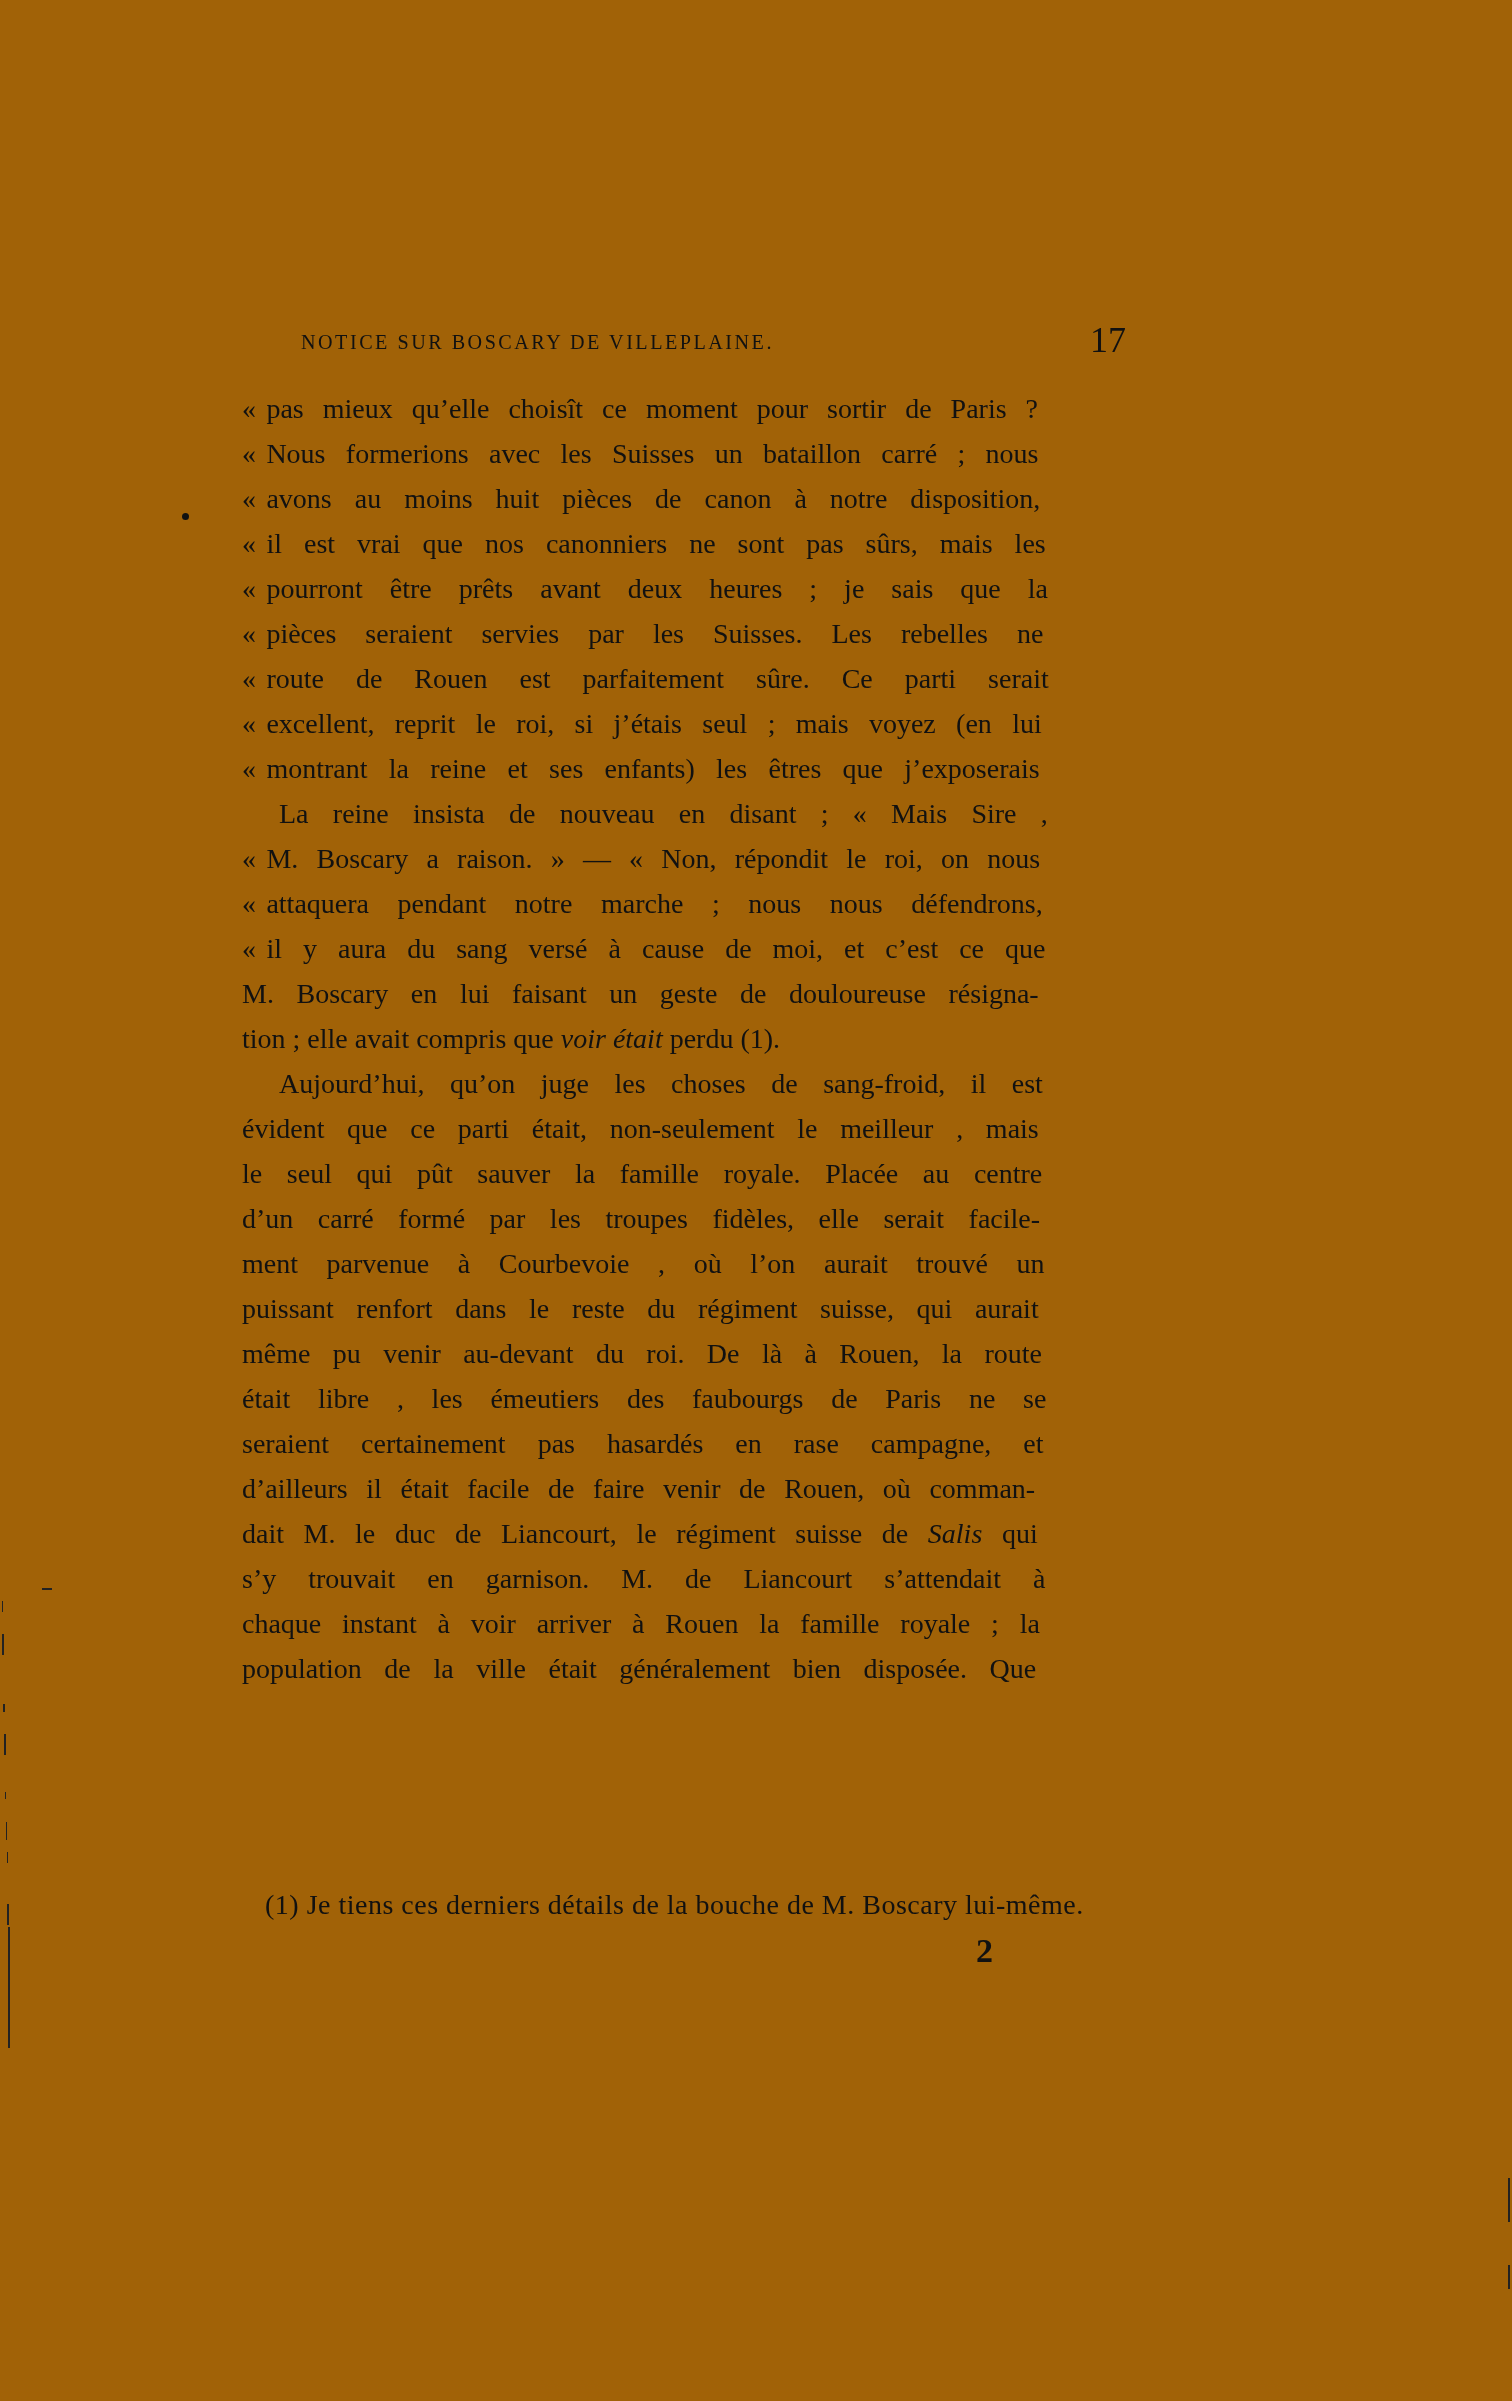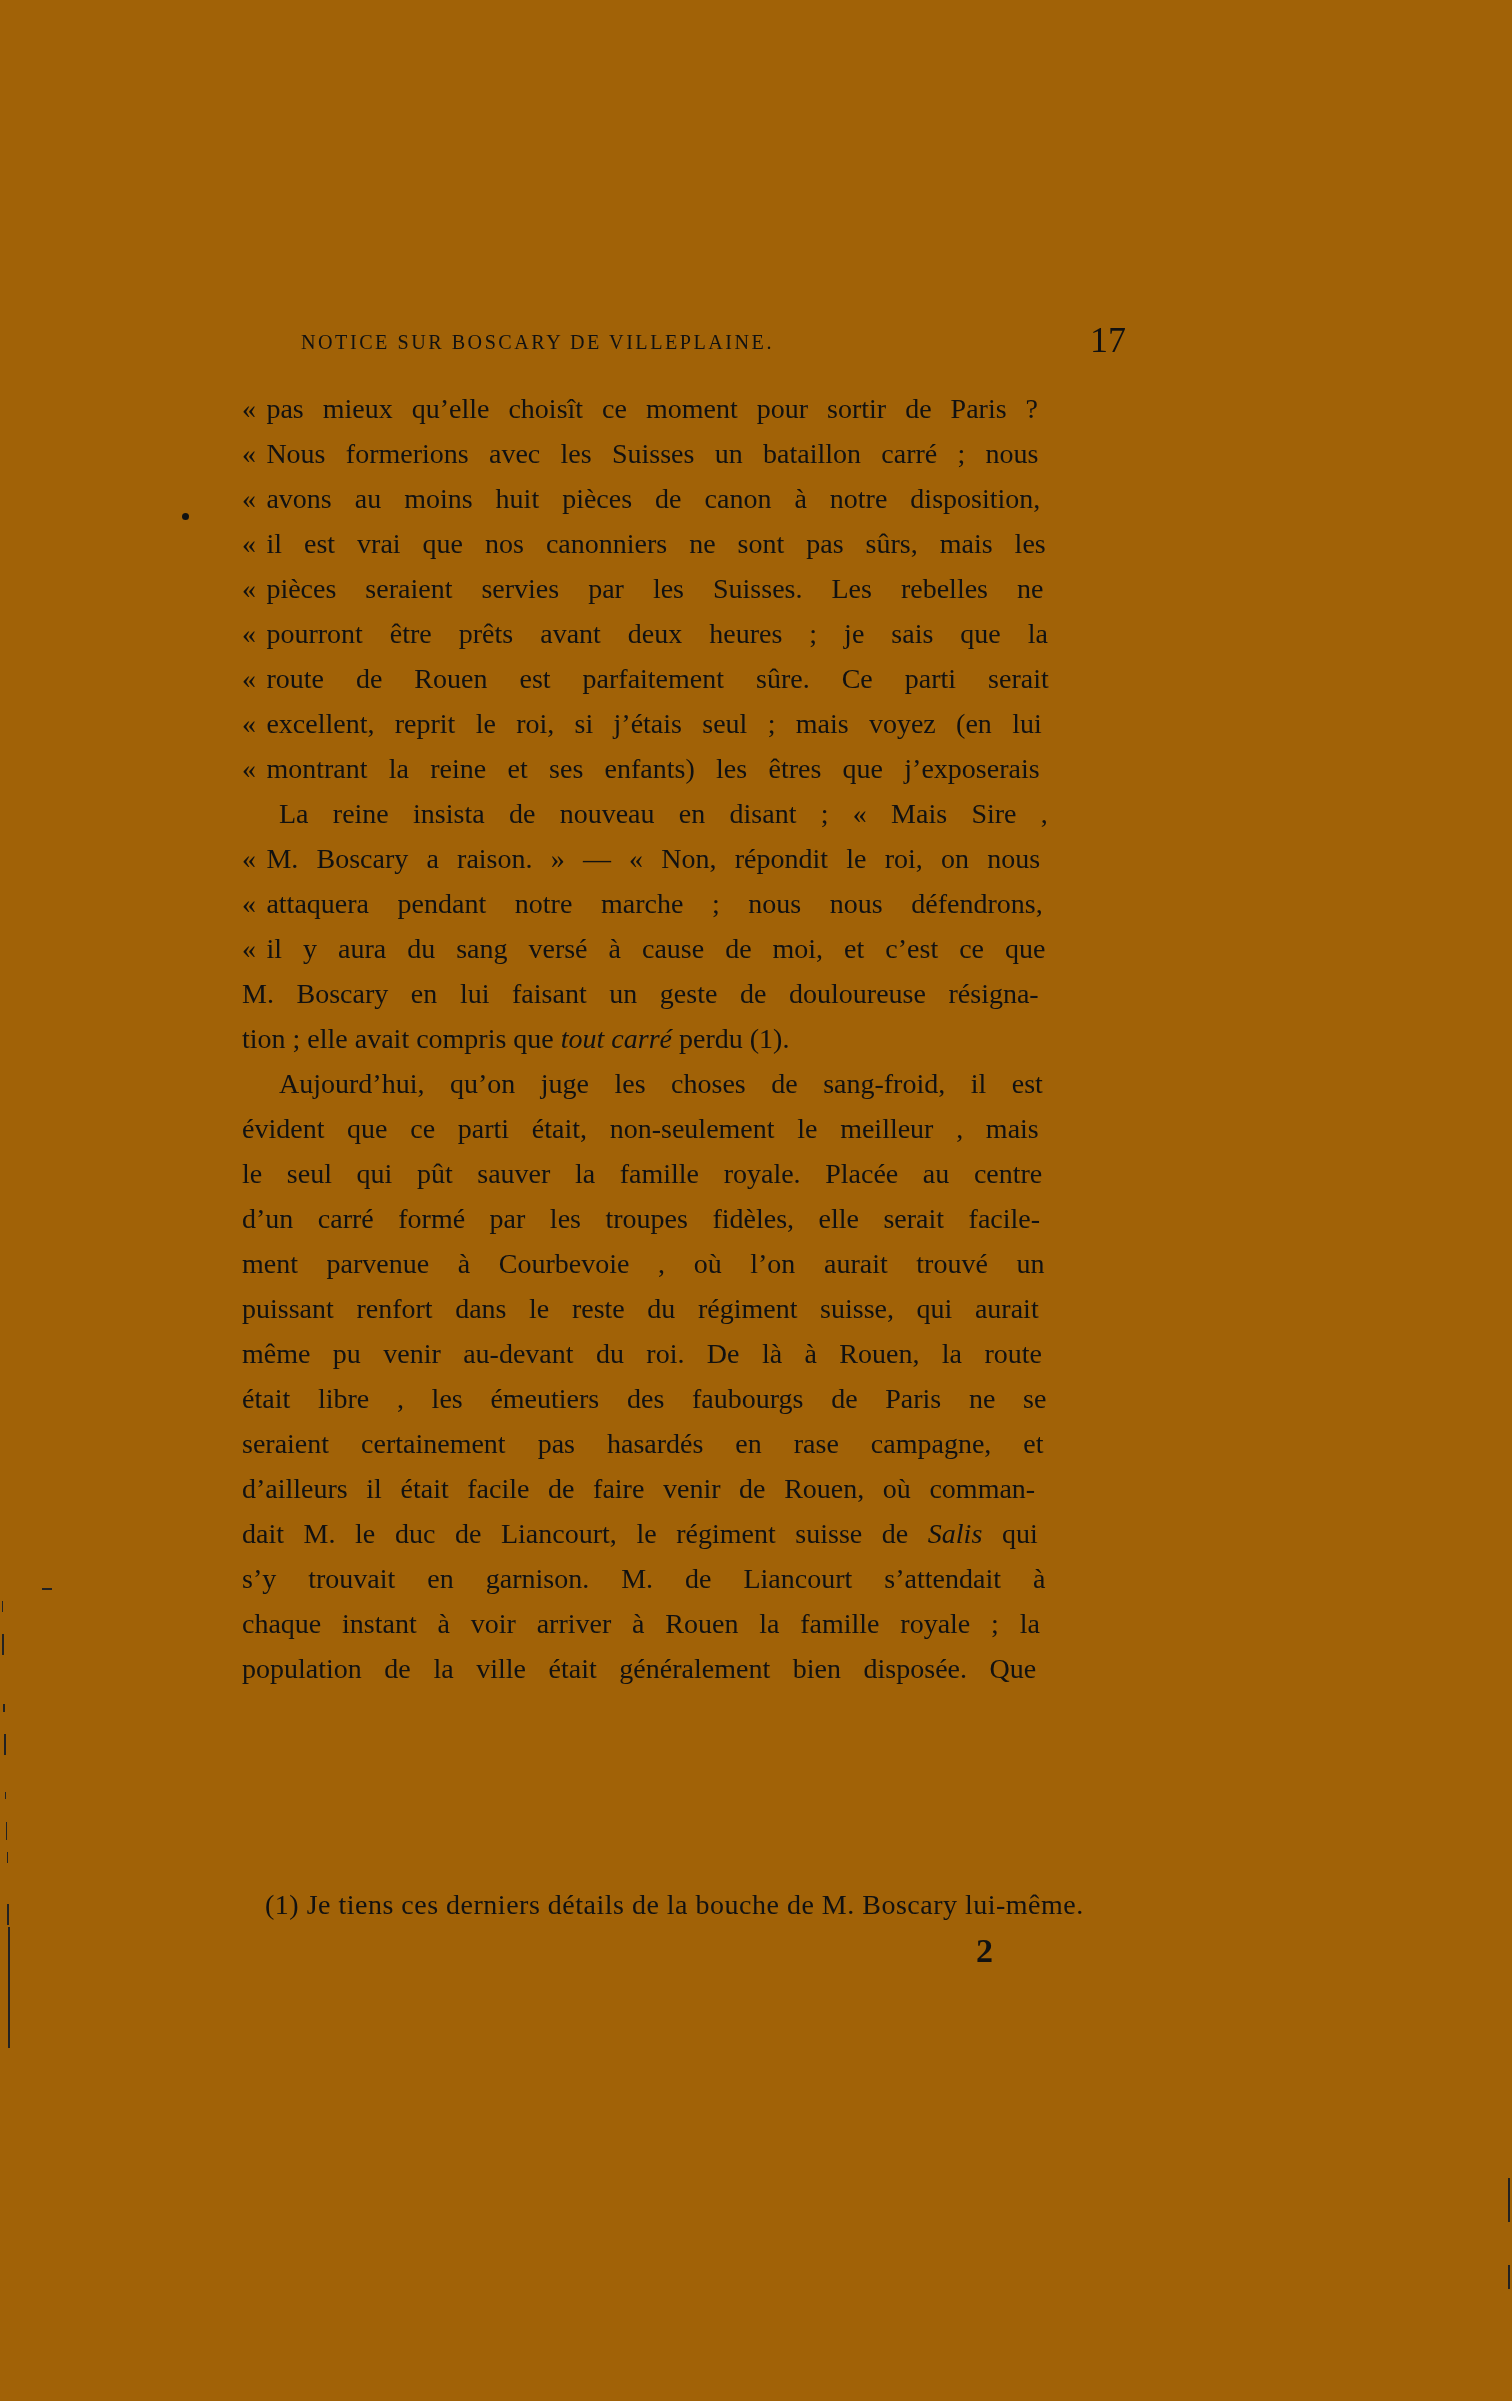--- a/index.html
+++ b/index.html
@@ -49,31 +49,31 @@
   <div class="running-head">
     <span class="running-title">Notice sur Boscary de Villeplaine.</span>
     <span class="folio">17</span>
   </div>
 
   <div class="body-text" id="body-text">
       <div class="line"><span style="display: inline-block; white-space: nowrap; word-spacing: 12px;"><span class="q">«</span><span>pas mieux qu’elle choisît ce moment pour sortir de Paris ?</span></span></div>
       <div class="line"><span style="display: inline-block; white-space: nowrap; word-spacing: 13.3px;"><span class="q">«</span><span>Nous formerions avec les Suisses un bataillon carré ; nous</span></span></div>
       <div class="line"><span style="display: inline-block; white-space: nowrap; word-spacing: 16px;"><span class="q">«</span><span>avons au moins huit pièces de canon à notre disposition,</span></span></div>
       <div class="line"><span style="display: inline-block; white-space: nowrap; word-spacing: 15px;"><span class="q">«</span><span>il est vrai que nos canonniers ne sont pas sûrs, mais les</span></span></div>
+      <div class="line"><span style="display: inline-block; white-space: nowrap; word-spacing: 20px;"><span class="q">«</span><span>pourront être prêts avant deux heures ; je sais que la</span></span></div>
       <div class="line"><span style="display: inline-block; white-space: nowrap; word-spacing: 22px;"><span class="q">«</span><span>pièces seraient servies par les Suisses. Les rebelles ne</span></span></div>
-      <div class="line"><span style="display: inline-block; white-space: nowrap; word-spacing: 20px;"><span class="q">«</span><span>pourront être prêts avant deux heures ; je sais que la</span></span></div>
       <div class="line"><span style="display: inline-block; white-space: nowrap; word-spacing: 25px;"><span class="q">«</span><span>route de Rouen est parfaitement sûre. Ce parti serait</span></span></div>
       <div class="line"><span style="display: inline-block; white-space: nowrap; word-spacing: 13.3px;"><span class="q">«</span><span>excellent, reprit le roi, si j’étais seul ; mais voyez (en lui</span></span></div>
       <div class="line"><span style="display: inline-block; white-space: nowrap; word-spacing: 14.3px;"><span class="q">«</span><span>montrant la reine et ses enfants) les êtres que j’exposerais</span></span></div>
       <div class="line indent"><span style="display: inline-block; white-space: nowrap; word-spacing: 17.3px;"><span>La reine insista de nouveau en disant ; « Mais Sire ,</span></span></div>
       <div class="line"><span style="display: inline-block; white-space: nowrap; word-spacing: 11.2px;"><span class="q">«</span><span>M. Boscary a raison. » — « Non, répondit le roi, on nous</span></span></div>
       <div class="line"><span style="display: inline-block; white-space: nowrap; word-spacing: 21.6px;"><span class="q">«</span><span>attaquera pendant notre marche ; nous nous défendrons,</span></span></div>
       <div class="line"><span style="display: inline-block; white-space: nowrap; word-spacing: 14px;"><span class="q">«</span><span>il y aura du sang versé à cause de moi, et c’est ce que</span></span></div>
       <div class="line"><span style="display: inline-block; white-space: nowrap; word-spacing: 15.6px;"><span>M. Boscary en lui faisant un geste de douloureuse résigna-</span></span></div>
-      <div class="line last"><span>tion ; elle avait compris que </span><em>tout carré</em><span> perdu (1).</span></div>
+      <div class="line last"><span>tion ; elle avait compris que </span><em>voir était</em><span> perdu (1).</span></div>
       <div class="line indent"><span style="display: inline-block; white-space: nowrap; word-spacing: 18.5px;"><span>Aujourd’hui, qu’on juge les choses de sang-froid, il est</span></span></div>
       <div class="line"><span style="display: inline-block; white-space: nowrap; word-spacing: 15.7px;"><span>évident que ce parti était, non-seulement le meilleur , mais</span></span></div>
       <div class="line"><span style="display: inline-block; white-space: nowrap; word-spacing: 17.6px;"><span>le seul qui pût sauver la famille royale. Placée au centre</span></span></div>
       <div class="line"><span style="display: inline-block; white-space: nowrap; word-spacing: 17.5px;"><span>d’un carré formé par les troupes fidèles, elle serait facile-</span></span></div>
       <div class="line"><span style="display: inline-block; white-space: nowrap; word-spacing: 21.6px;"><span>ment parvenue à Courbevoie , où l’on aurait trouvé un</span></span></div>
       <div class="line"><span style="display: inline-block; white-space: nowrap; word-spacing: 15.6px;"><span>puissant renfort dans le reste du régiment suisse, qui aurait</span></span></div>
       <div class="line"><span style="display: inline-block; white-space: nowrap; word-spacing: 15.4px;"><span>même pu venir au-devant du roi. De là à Rouen, la route</span></span></div>
       <div class="line"><span style="display: inline-block; white-space: nowrap; word-spacing: 20.7px;"><span>était libre , les émeutiers des faubourgs de Paris ne se</span></span></div>
       <div class="line"><span style="display: inline-block; white-space: nowrap; word-spacing: 25px;"><span>seraient certainement pas hasardés en rase campagne, et</span></span></div>
       <div class="line"><span style="display: inline-block; white-space: nowrap; word-spacing: 11.6px;"><span>d’ailleurs il était facile de faire venir de Rouen, où comman-</span></span></div>

